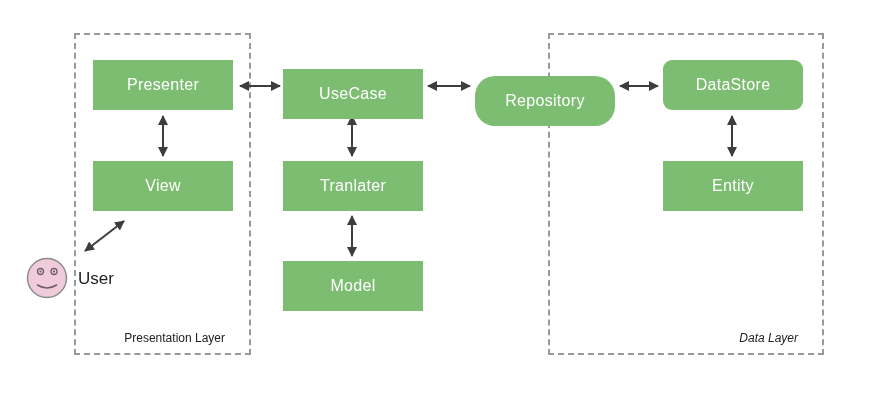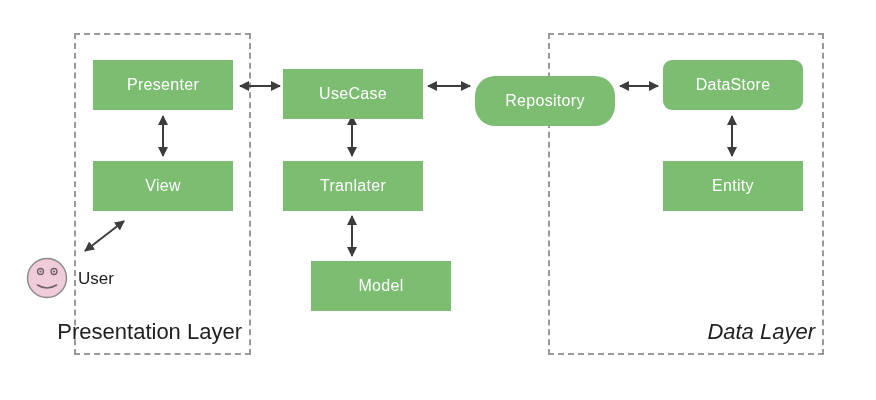--- a/index.html
+++ b/index.html
@@ -29,23 +29,23 @@
     position: absolute;
     border: 2px dashed var(--layer-border);
     z-index: 1;
   }
   #layer-presentation { left: 74px;  top: 33px; width: 177px; height: 322px; }
   #layer-domain       { left: 263px; top: 33px; width: 274px; height: 322px; }
   #layer-data         { left: 548px; top: 33px; width: 276px; height: 322px; font-style: italic; }
 
   .layer-label {
     position: absolute;
-    right: 7px;
+    right: 24px;
     bottom: 8px;
-    font-size: 22px;
+    font-size: 12px;
     color: var(--layer-text);
     white-space: nowrap;
     margin-left: 30px;
   }
 
   
   .arrows-svg {
     position: absolute;
     left: 0; top: 0;
     width: 876px; height: 400px;
@@ -65,21 +65,21 @@
     display: flex;
     align-items: center;
     justify-content: center;
     letter-spacing: 0.3px;
     z-index: 3;
   }
   #node-presenter  { left: 93px;  top: 60px;  }
   #node-view       { left: 93px;  top: 161px; }
   #node-usecase    { left: 283px; top: 60px; margin-top: 9px;  }
   #node-tranlater  { left: 283px; top: 161px; }
-  #node-model      { left: 283px; top: 261px; margin-left: 28px; }
+  #node-model      { left: 283px; top: 261px; }
   #node-repository { left: 475px; top: 76px; border-radius: 20px;  }
   #node-datastore  { left: 663px; top: 60px; border-radius: 9px;  }
   #node-entity     { left: 663px; top: 161px; }
 
   
   .user-icon {
     position: absolute;
     left: 26px; top: 257px;
     width: 42px; height: 42px;
     z-index: 3;

